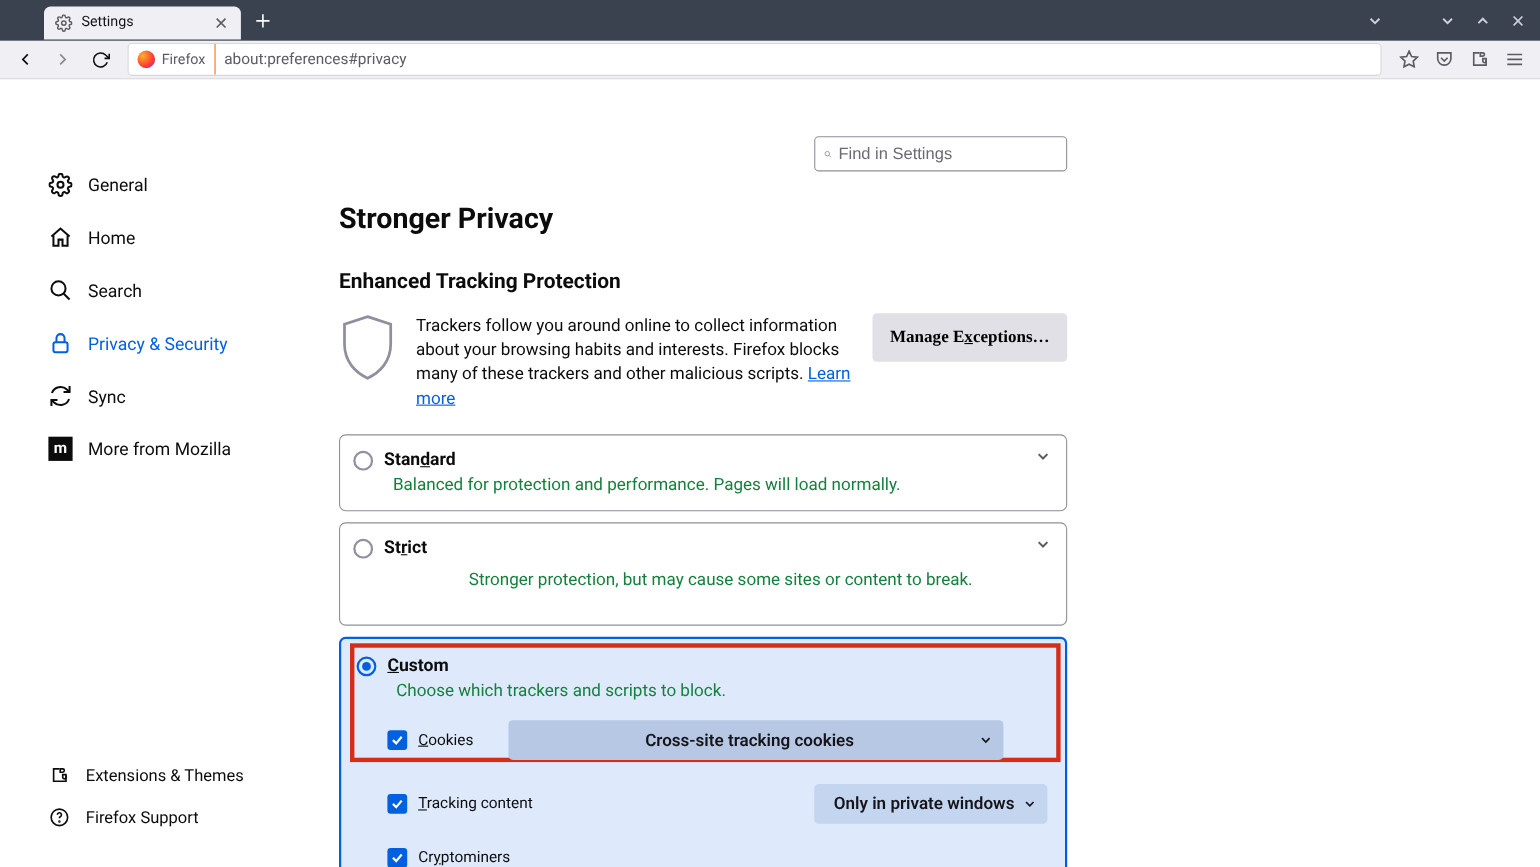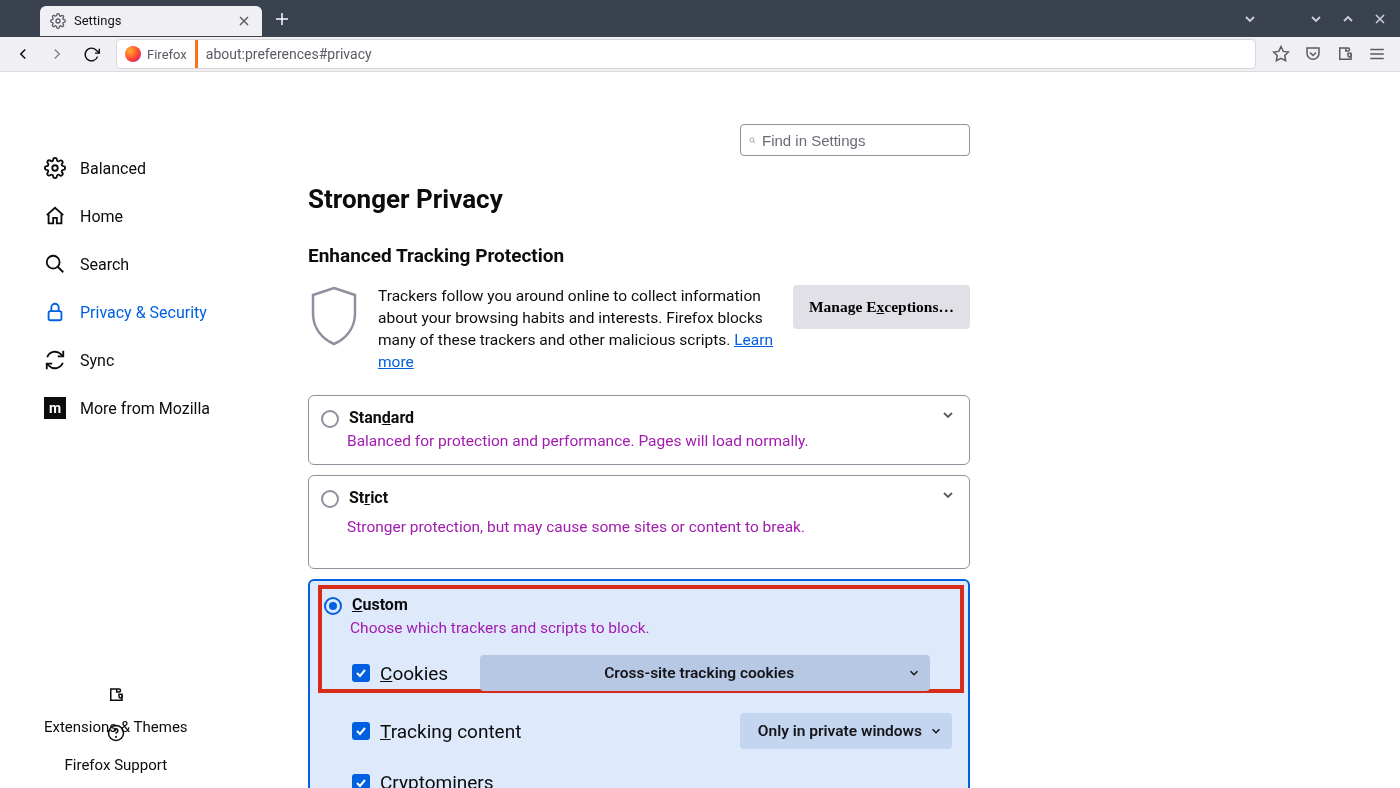--- a/index.html
+++ b/index.html
@@ -1,46 +1,46 @@
 <!DOCTYPE html>
 <html><head>
 <meta charset="utf-8">
 <style>
 * { box-sizing: border-box; margin: 0; padding: 0; }
 body { font-family: -apple-system, BlinkMacSystemFont, "Segoe UI", Roboto, Helvetica, Arial, sans-serif; font-size: 14px; color: #0c0c0d; background: #fff; overflow: hidden; width: 1400px; height: 788px; }
 
 
 .titlebar { background: #39424e; height: 37px; display: flex; align-items: center; padding-left: 40px; position: relative; }
-.tab { background: #f0f0f4; height: 30px; margin-top: 4px; border-radius: 6px 6px 0 0; display: flex; align-items: center; padding: 0 10px; gap: 8px; width: 222px; color: #15141a; }
+.tab { background: #f0f0f4; height: 30px; margin-top: 4px; border-radius: 6px 6px 0 0; display: flex; align-items: center; padding: 0 10px; gap: 8px; width: 179px; color: #15141a; }
 .tab-gear { width: 16px; height: 16px; display:flex; align-items:center; justify-content:center;}
 .tab-title { font-size: 13px; flex: 1; }
 .tab-close { width: 16px; height: 16px; display:flex; align-items:center; justify-content:center; cursor:pointer; color:#5b5b66;}
 .newtab-btn { width: 28px; height: 28px; margin-left: 6px; display:flex; align-items:center; justify-content:center; color:#fbfbfe; cursor:pointer;}
 .titlebar-right { position:absolute; right:6px; top:0; height:37px; display:flex; align-items:center; gap:4px; color:#cfcfd8;}
 .titlebar-right .wbtn { width:28px; height:28px; display:flex; align-items:center; justify-content:center;}
 
 
 .toolbar { height: 35px; background: #f0f0f4; border-bottom: 1px solid #dcdcdc; display:flex; align-items:center; padding:0 8px; gap:4px;}
 .tbtn { width:30px; height:30px; display:flex; align-items:center; justify-content:center; color:#5b5b66; border-radius:4px;}
 .tbtn.disabled { opacity:0.45;}
 .urlbar { flex:1; height:30px; background:#fff; border:1px solid #d7d7db; border-radius:4px; display:flex; align-items:center; margin:0 6px; overflow:hidden;}
-.url-identity { display:flex; align-items:center; gap:6px; padding:0 8px; border-right:3px solid #f97316; height:100%; font-size:13px; color:#5b5b66;}
+.url-identity { display:flex; align-items:center; gap:6px; padding:0 8px; border-right:1px solid #f97316; height:100%; font-size:13px; color:#5b5b66;}
 .ff-logo { width:16px; height:16px; border-radius:50%; background: radial-gradient(circle at 30% 30%, #ffb02e, #ff3b30 60%, #7b2cff);}
 .url-text { padding-left:8px; font-size:14px; color:#5b5b66;}
 .toolbar-right { display:flex; align-items:center; gap:2px;}
 
 
 .content { display:flex; height: calc(788px - 72px); }
 .sidebar { width: 308px; padding: 72px 0 0 44px; display:flex; flex-direction:column; position:relative;}
 .sidebar-list { display:flex; flex-direction:column; gap:0;}
 .sidebar-item { display:flex; align-items:center; gap:14px; height:48px; font-size:16px; color:#0c0c0d; cursor:pointer; padding-right:20px;}
 .sidebar-item.active { color:#0060df;}
 .sidebar-item .sicon { width:22px; height:22px; display:flex; align-items:center; justify-content:center;}
 .sidebar-bottom { position:absolute; bottom:26px; left:44px; display:flex; flex-direction:column; gap:0;}
-.sidebar-bottom .sidebar-item { height:38px; font-size:15px;flex-direction:column;}
+.sidebar-bottom .sidebar-item { height:38px; font-size:15px;}
 .sidebar-bottom .sicon { width:20px; height:20px;}
 
 .main { flex:1; padding: 20px 430px 0 0; overflow:auto;}
 .search-wrap { display:flex; justify-content:flex-end; margin-bottom:28px;}
 .search-box { width:230px; height:32px; border:1px solid #8f8f9d; border-radius:4px; display:flex; align-items:center; padding:0 8px; gap:6px; color:#5b5b66;margin-top:32px;}
 .search-box input { border:none; outline:none; font-size:15px; flex:1; color:#0c0c0d; background:transparent;}
 .search-box input::placeholder { color:#6a6a75;}
 
 h1.page-title { font-size:26px; font-weight:700; margin-bottom:30px;}
 h2.section-title { font-size:19px; font-weight:700; margin-bottom:18px;}
@@ -50,28 +50,28 @@
 .etp-text { font-size:15.5px; line-height:1.42; flex:1;}
 .etp-text a { color:#0060df; text-decoration:underline;}
 .manage-btn { background:#e0e0e6; border:none; border-radius:4px; padding:0 16px; height:44px; font-size:15.5px; font-weight:600; color:#000000; cursor:pointer; white-space:nowrap;font-family:Liberation Serif, serif;}
 
 .option-card { border:1px solid #8f8f9d; border-radius:6px; margin-bottom:10px; padding:12px 16px 14px 12px; position:relative;}
 .option-head { display:flex; align-items:flex-start; gap:10px;}
 .radio { width:18px; height:18px; border:2px solid #8f8f9d; border-radius:50%; margin-top:2px; flex-shrink:0; position:relative;}
 .radio.checked { border-color:#0060df;}
 .radio.checked::after { content:""; position:absolute; inset:3px; background:#0060df; border-radius:50%;}
 .option-title { font-size:16px; font-weight:700;}
-.option-desc { font-size:15.5px; margin-left:26px; margin-top:4px; color:#a21caf;}
+.option-desc { font-size:15.5px; margin-left:36px; margin-top:4px; color:#15803d;}
 .expand-chevron { position:absolute; right:14px; top:12px; color:#5b5b66;}
 
 .option-card.custom { border:2px solid #0060df; background:#deeafc; padding:14px 16px 20px 14px;}
 .custom-inner { display:flex; flex-direction:column; gap:22px; margin-top:18px; margin-left:28px;}
 .check-row { display:flex; align-items:center; gap:10px;}
 .chk { width:18px; height:18px; background:#0060df; border-radius:3px; display:flex; align-items:center; justify-content:center; color:#fff; flex-shrink:0;}
-.check-label { font-size:19px;}
+.check-label { font-size:14px;}
 .select-pill { background:#b7c8e4; border-radius:4px; padding:0 30px 0 18px; height:36px; display:flex; align-items:center; font-size:15.5px; font-weight:600; color:#15141a; position:relative; margin-left:auto;}
 .select-pill .chev, .select-pill2 .chev { position:absolute; right:10px;}
 .select-pill.wide { min-width:450px; justify-content:center; margin-left:32px;}
 .select-pill2 { background:#c3d5ef; border-radius:4px; height:36px; padding:0 30px 0 18px; display:flex; align-items:center; font-size:15.5px; font-weight:600; color:#15141a; position:relative; margin-left:auto;}
 .row-flex { display:flex; align-items:center;}
 .highlight-box { position:absolute; border:4px solid #d62c1a; left:8px; right:4px; top:4px; height:108px; pointer-events:none;}
 
 .ul { text-decoration:underline;}
 .mz-box { width:22px; height:22px; background:#0c0c0d; color:#fff; display:flex; align-items:center; justify-content:center; font-weight:700; font-size:14px;}
 
@@ -179,21 +179,21 @@
 <div class="content">
   <div class="sidebar">
     <div class="sidebar-list">
       <div class="sidebar-item">
         <span class="sicon">
             <svg width="22" height="22" viewBox="0 0 24 24" fill="none" stroke="#0c0c0d" stroke-width="2">
               <circle cx="12" cy="12" r="3"></circle>
               <path d="M19.4 15a1.7 1.7 0 0 0 .34 1.87l.06.06a2 2 0 1 1-2.83 2.83l-.06-.06a1.7 1.7 0 0 0-1.87-.34 1.7 1.7 0 0 0-1.03 1.56V21a2 2 0 1 1-4 0v-.09a1.7 1.7 0 0 0-1.11-1.56 1.7 1.7 0 0 0-1.87.34l-.06.06a2 2 0 1 1-2.83-2.83l.06-.06a1.7 1.7 0 0 0 .34-1.87 1.7 1.7 0 0 0-1.56-1.03H3a2 2 0 1 1 0-4h.09a1.7 1.7 0 0 0 1.56-1.11 1.7 1.7 0 0 0-.34-1.87l-.06-.06a2 2 0 1 1 2.83-2.83l.06.06a1.7 1.7 0 0 0 1.87.34H9a1.7 1.7 0 0 0 1.03-1.56V3a2 2 0 1 1 4 0v.09a1.7 1.7 0 0 0 1.03 1.56 1.7 1.7 0 0 0 1.87-.34l.06-.06a2 2 0 1 1 2.83 2.83l-.06.06a1.7 1.7 0 0 0-.34 1.87V9a1.7 1.7 0 0 0 1.56 1.03H21a2 2 0 1 1 0 4h-.09a1.7 1.7 0 0 0-1.56 1.03z"></path>
             </svg>
           </span>
-        <span>Balanced</span>
+        <span>General</span>
       </div>
       <div class="sidebar-item">
         <span class="sicon">
             <svg width="22" height="22" viewBox="0 0 24 24" fill="none" stroke="#0c0c0d" stroke-width="2">
               <path d="M3 11l9-8 9 8"></path>
               <path d="M5 10v10h5v-6h4v6h5V10"></path>
             </svg>
           </span>
         <span>Home</span>
       </div>
@@ -294,21 +294,21 @@
             <path d="M3 5l4 4 4-4"></path>
           </svg>
         </div>
     </div>
 
     <div class="option-card" style="padding-bottom:32px;">
       <div class="option-head">
         <div class="radio"></div>
         <div class="option-title"><span>St</span><span class="ul">r</span><span>ict</span></div>
       </div>
-      <div class="option-desc" style="margin-top:10px;">Stronger protection, but may cause some sites or content to break.</div>
+      <div class="option-desc" style="margin-top:10px;text-align:center;">Stronger protection, but may cause some sites or content to break.</div>
       <div class="expand-chevron">
           <svg width="14" height="14" viewBox="0 0 14 14" stroke="currentColor" stroke-width="1.8" fill="none">
             <path d="M3 5l4 4 4-4"></path>
           </svg>
         </div>
     </div>
 
     <div class="option-card custom" style="position:relative;">
       <div class="highlight-box"></div>
       <div class="option-head">

